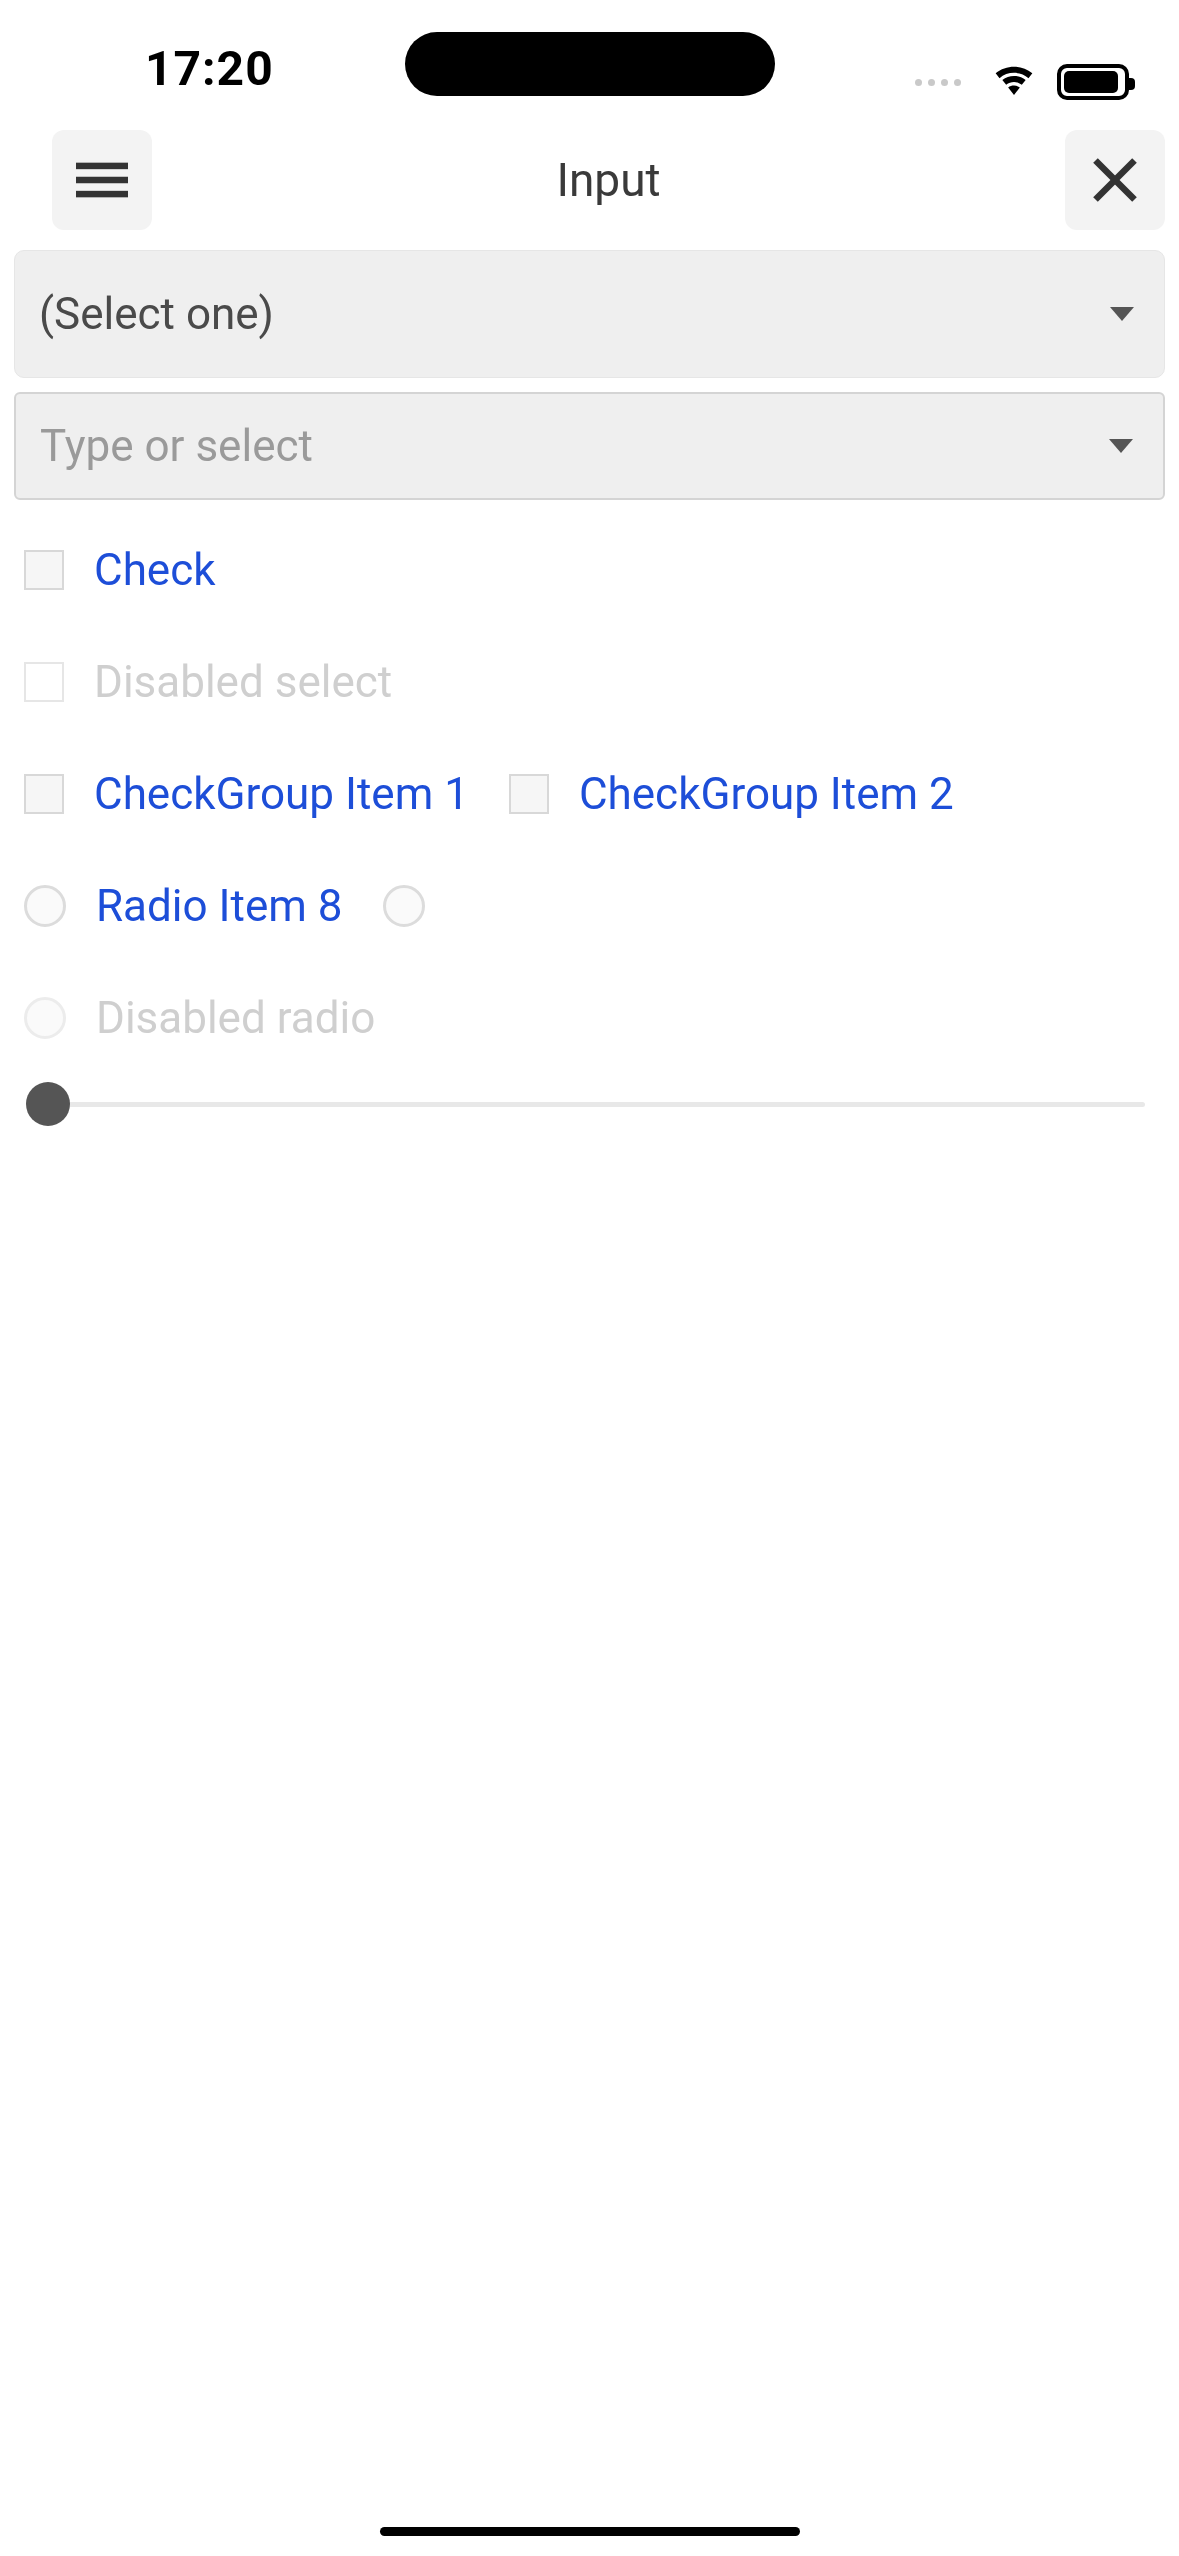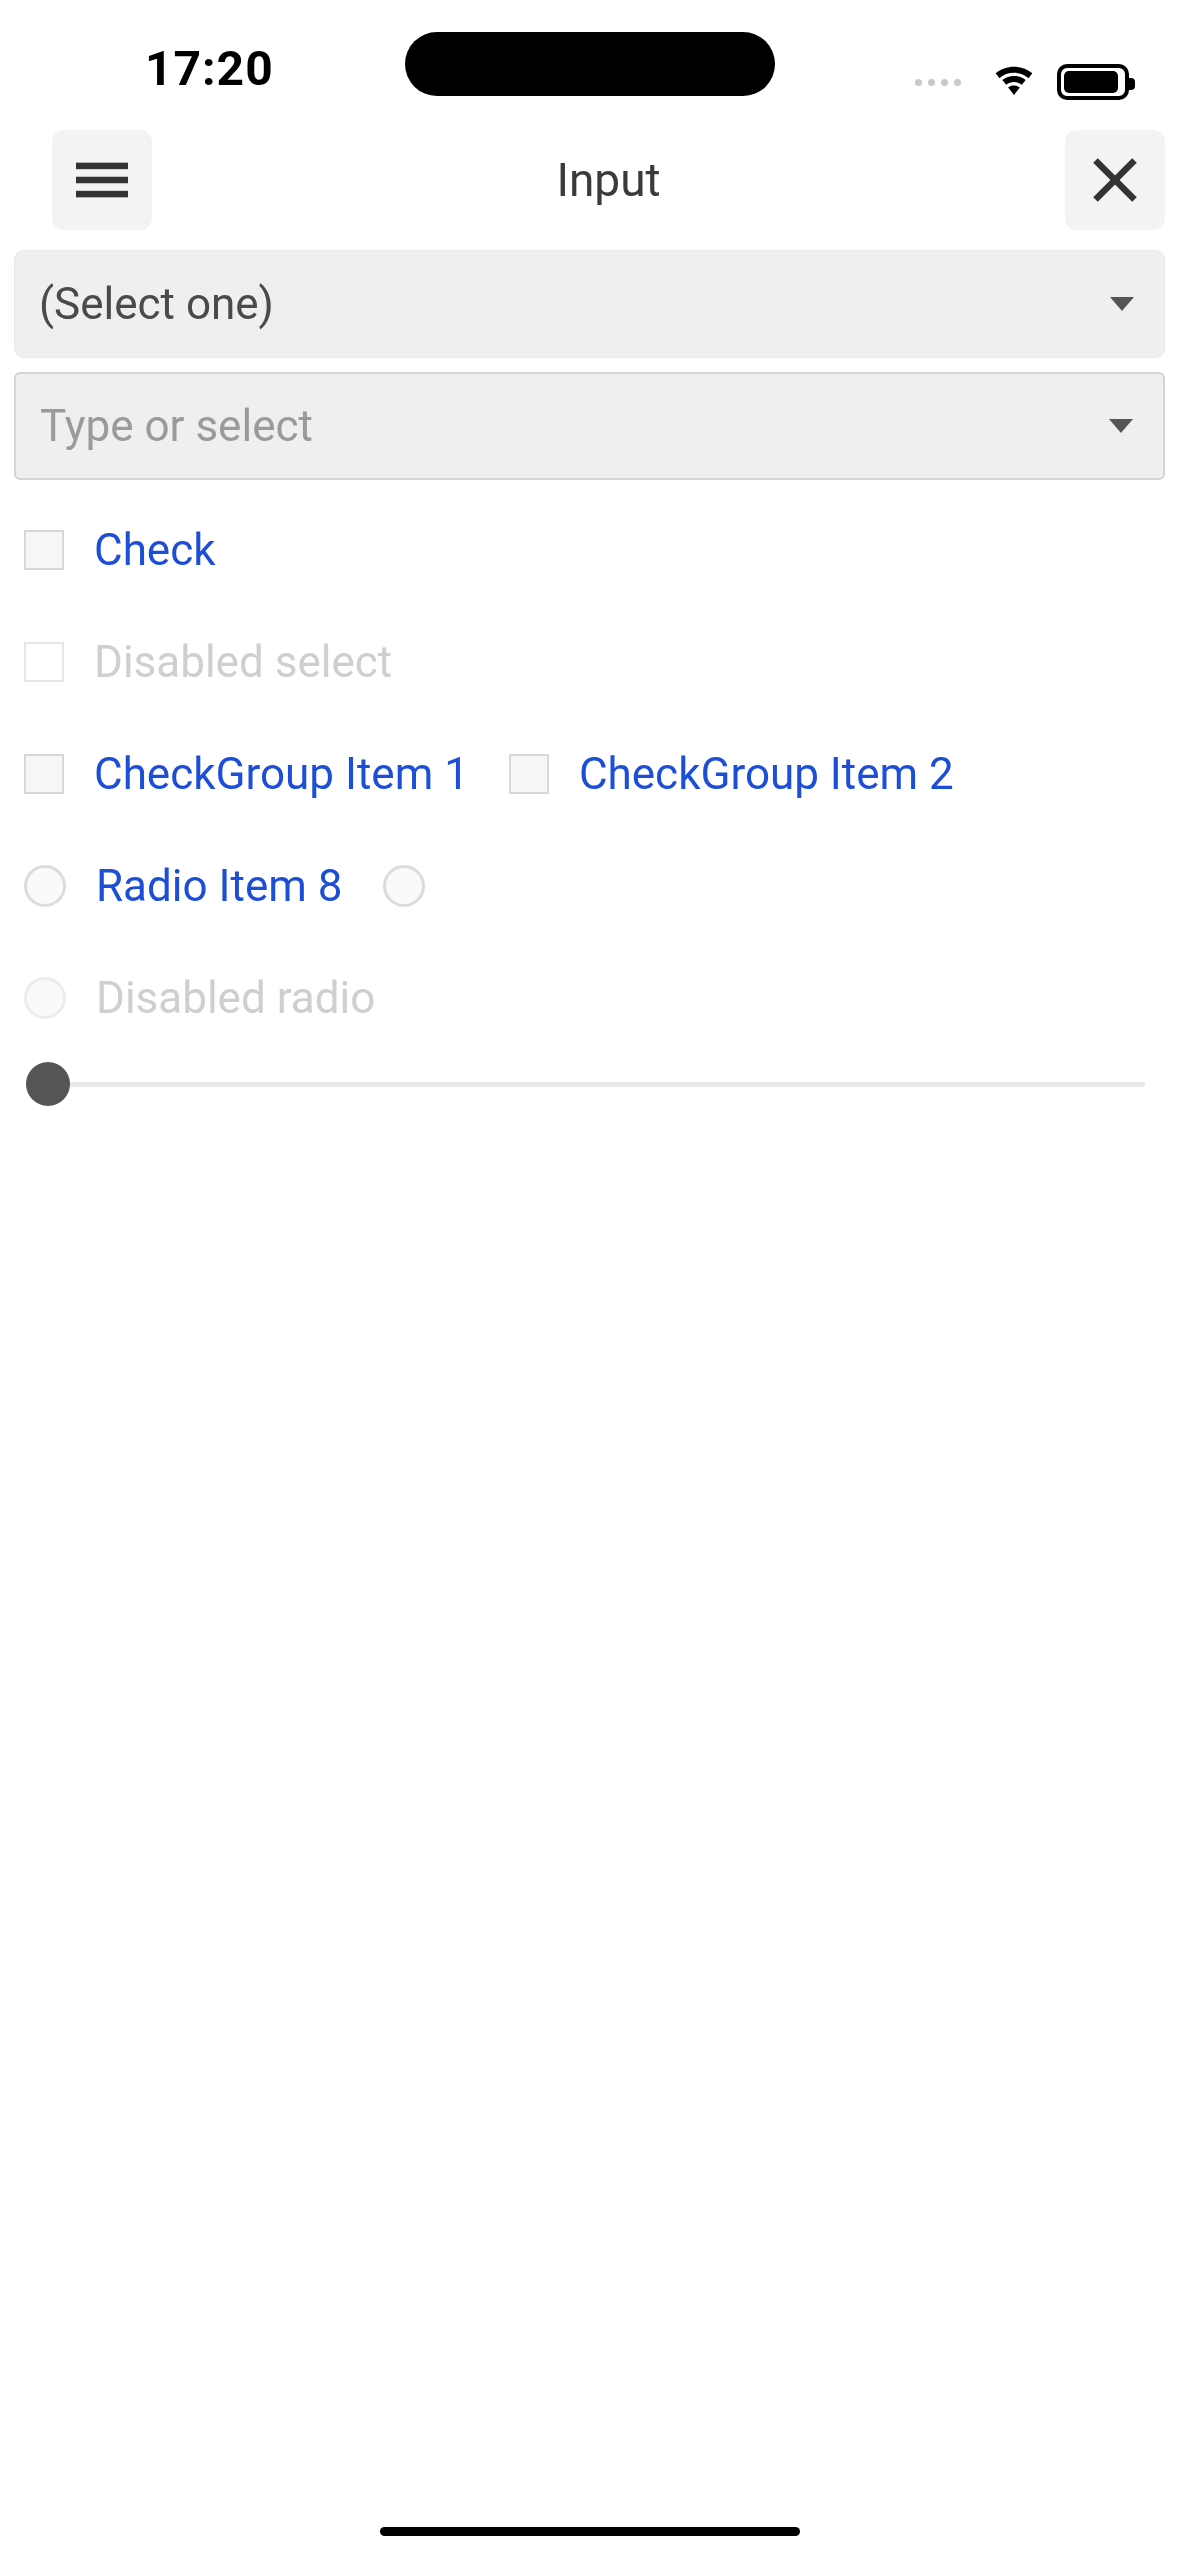--- a/index.html
+++ b/index.html
@@ -71,21 +71,21 @@
     color: #3a3a3a;
     font-weight: 400;
   }
   
   .content { padding: 10px 14px; }
   
   .dropdown {
     background: #efefef;
     border-radius: 10px;
     border: 1px solid #e6e6e6;
-    height: 108px;
+    height: 128px;
     display: flex;
     align-items: center;
     justify-content: space-between;
     padding: 0 30px 0 24px;
     margin-bottom: 14px;
   }
   .dropdown.outlined {
     border: 2px solid #d4d4d4;
     border-radius: 6px;
     height: 108px;

